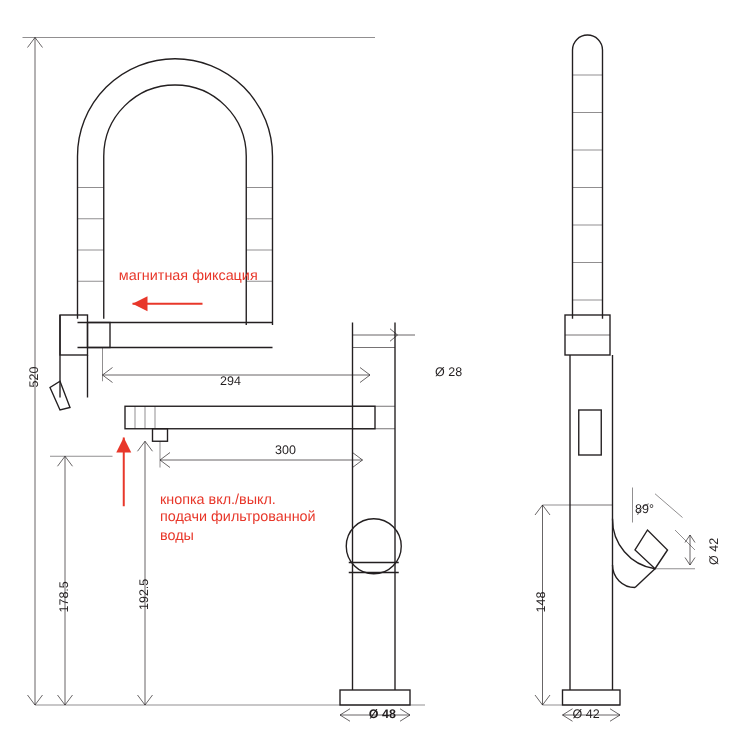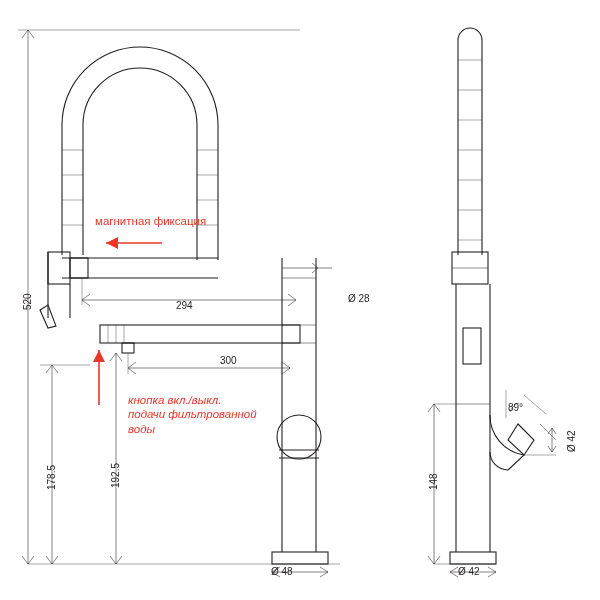--- a/index.html
+++ b/index.html
@@ -38,21 +38,20 @@
   .annot {
     position: absolute;
     font-size: 11.5px;
     color: #e8372a;
     white-space: nowrap;
     line-height: 1.25;
   }
   .annot.multi {
     white-space: normal;
     width: 130px;
-    font-style: italic;
   }
 </style>
 </head>
 <body>
 
 <div id="stage">
 
   <svg class="draw" viewBox="0 0 600 600">
     <g fill="none" stroke="#231f20" stroke-width="1.1">
 
@@ -192,21 +191,21 @@
       </g>
     </g>
   </svg>
 
   <div class="lbl rot" style="left:22px; top:310px;">520</div>
   <div class="lbl rot" style="left:46px; top:490px;">178.5</div>
   <div class="lbl rot" style="left:110px; top:488px;">192.5</div>
   <div class="lbl" style="left:176px; top:300px;">294</div>
   <div class="lbl" style="left:220px; top:355px;">300</div>
   <div class="lbl" style="left:348px; top:262px;margin-top:31px;">Ø 28</div>
-  <div class="lbl" style="left:271px; top:566px;">Ø 48</div>
+  <div class="lbl" style="left:295px; top:566px;font-weight:bold;">Ø 48</div>
   <div class="lbl rot" style="left:428px; top:490px;">148</div>
   <div class="lbl" style="left:458px; top:566px;">Ø 42</div>
   <div class="lbl rot" style="left:566px; top:452px;">Ø 42</div>
   <div class="lbl" style="left:508px; top:402px;">89°</div>
 
   <div class="annot" style="left:95px; top:214px;">магнитная фиксация</div>
   <div class="annot multi" style="left:128px; top:393px;">кнопка вкл./выкл. подачи фильтрованной воды</div>
 
 </div>
 

